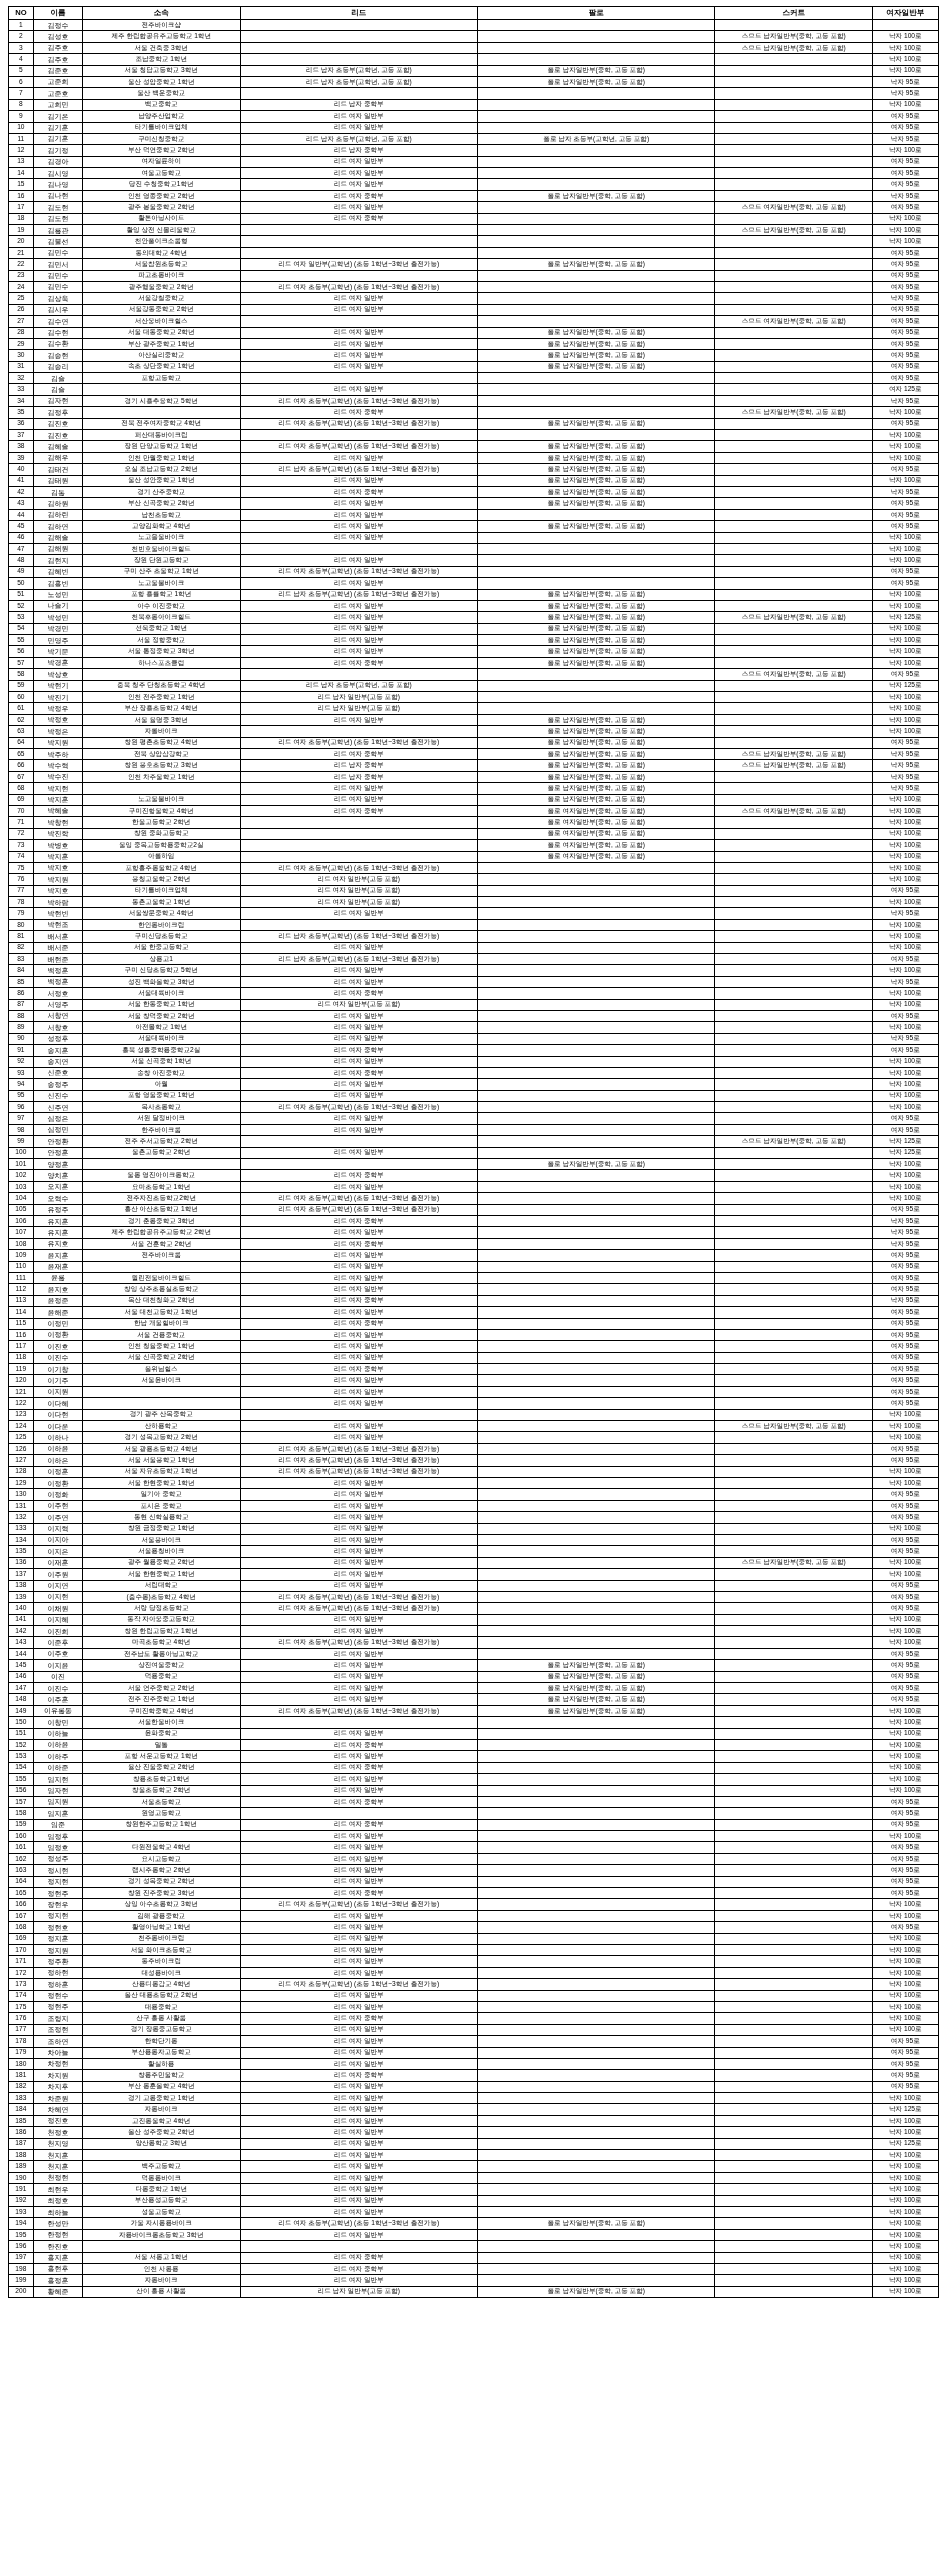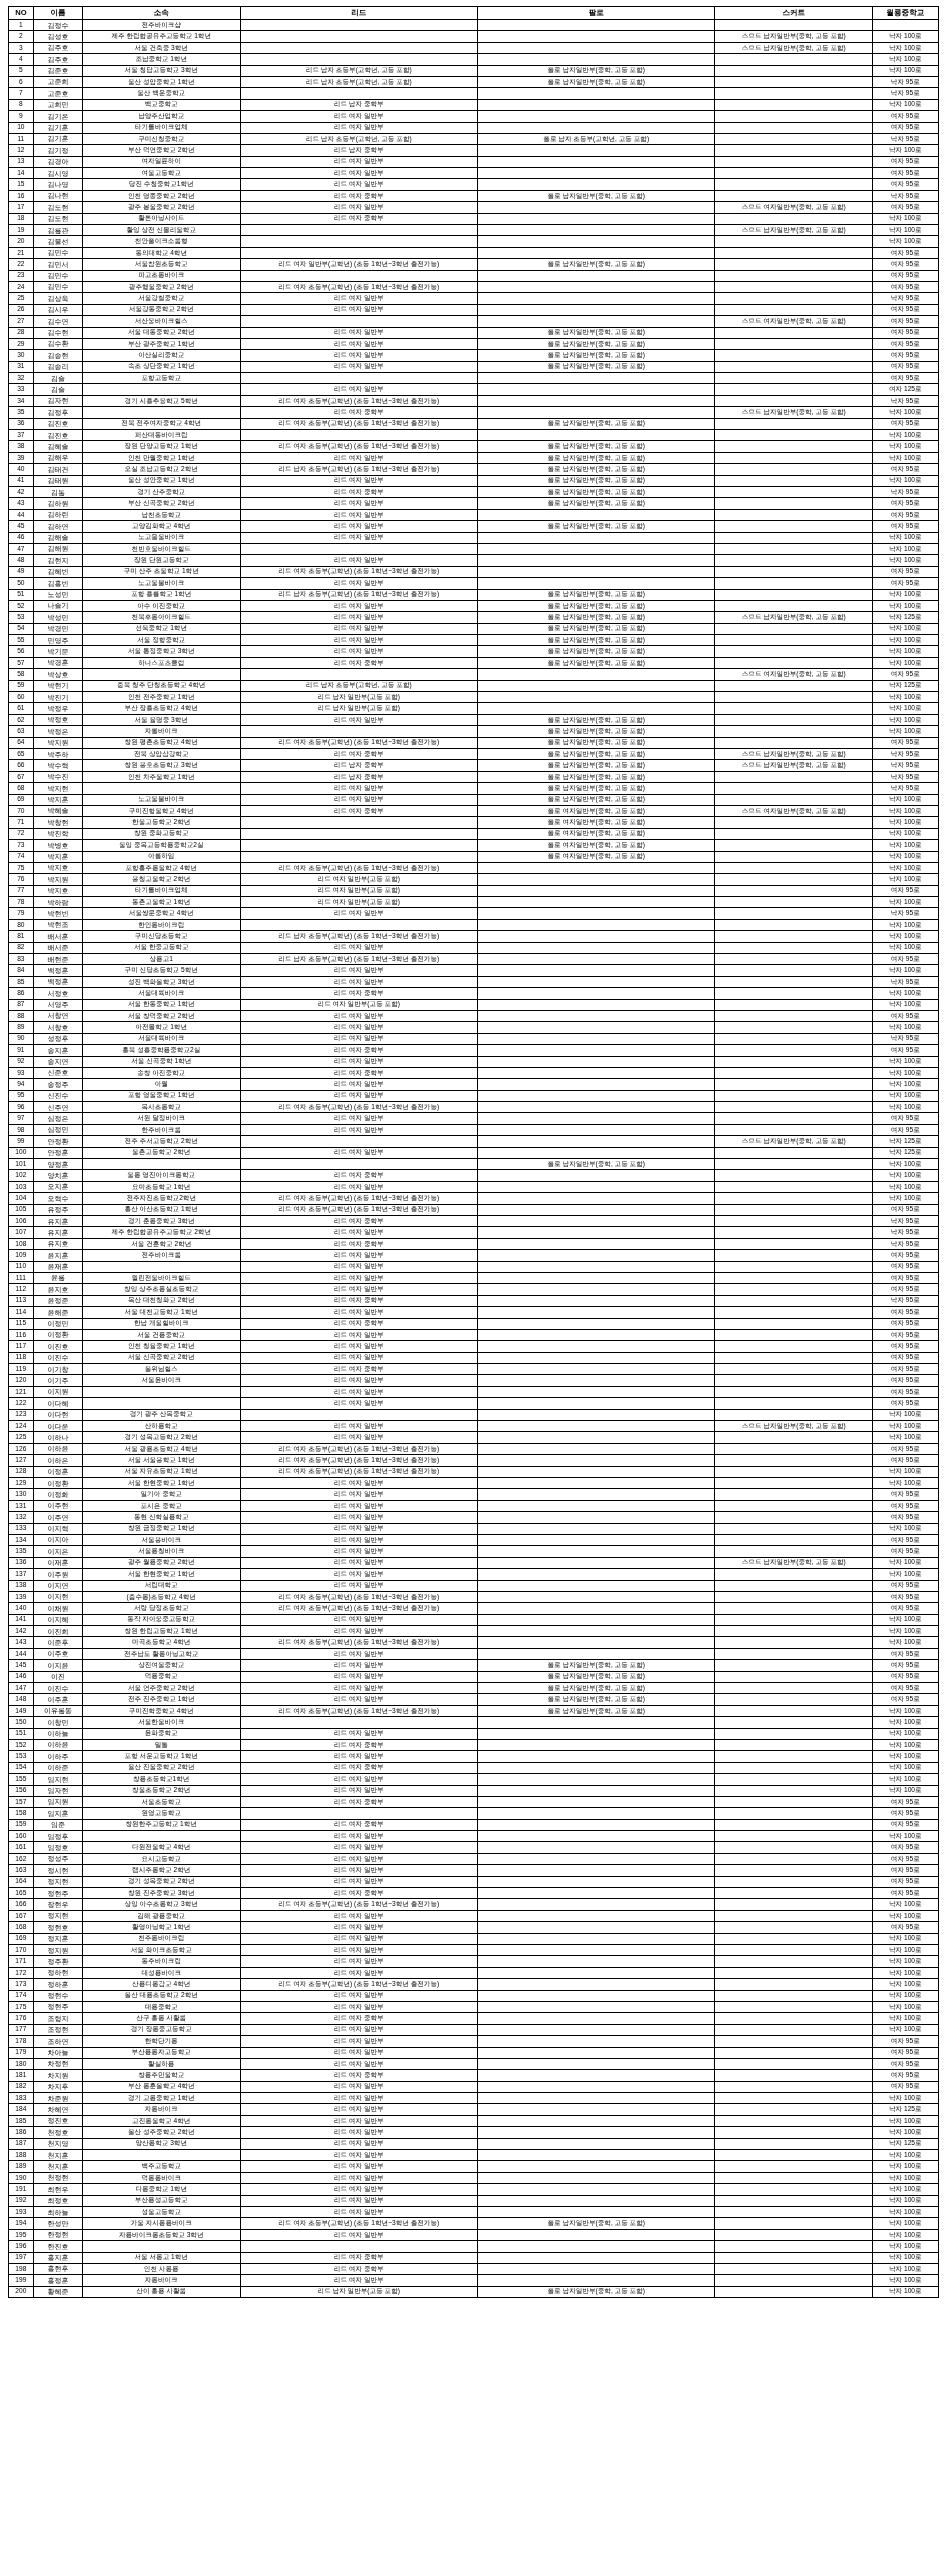--- a/index.html
+++ b/index.html
@@ -64,21 +64,21 @@
         <col class="c-tire">
     </colgroup>
     <thead>
       <tr>
         <th>NO</th>
         <th>이름</th>
         <th>소속</th>
         <th>리드</th>
         <th>팔로</th>
         <th>스커트</th>
-        <th>월룡중학교</th>
+        <th>여자일반부</th>
       </tr>
     </thead>
     <tbody>
         <tr>
           <td class="no">1</td>
           <td class="name">김정수</td>
           <td class="team">전주바이크샵</td>
           <td class="lead"></td>
           <td class="follow"></td>
           <td class="skirt"></td>

